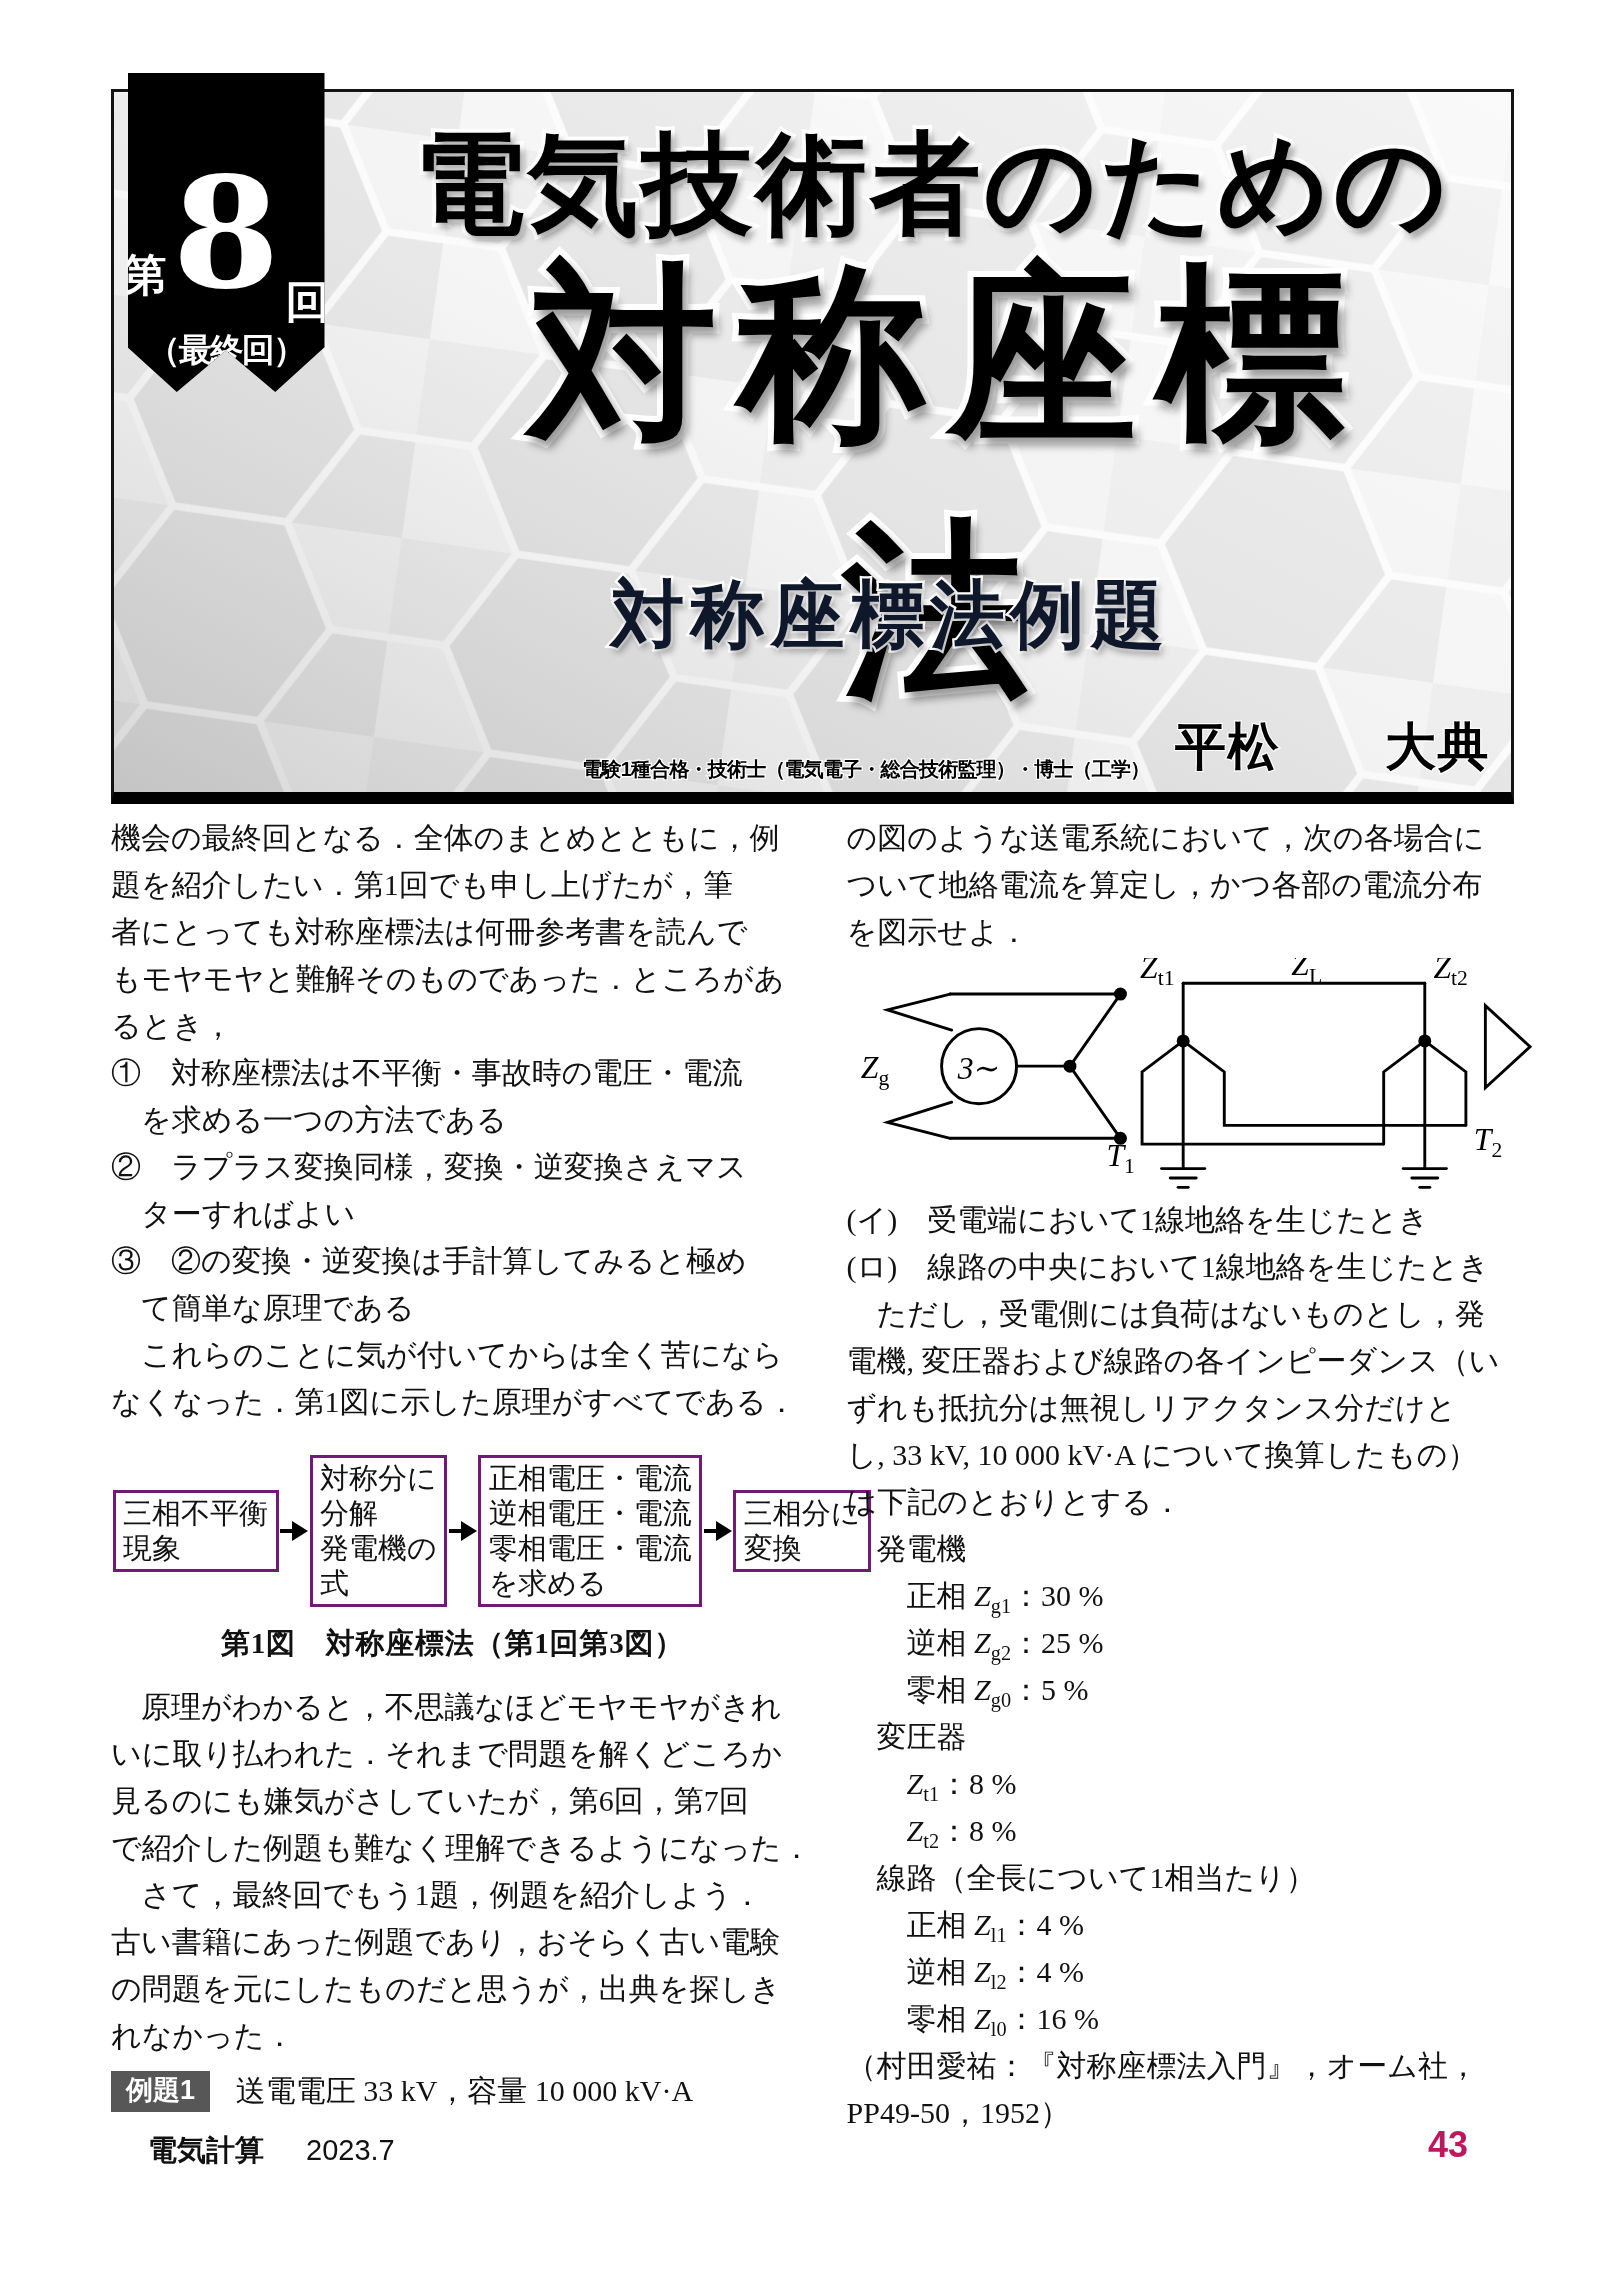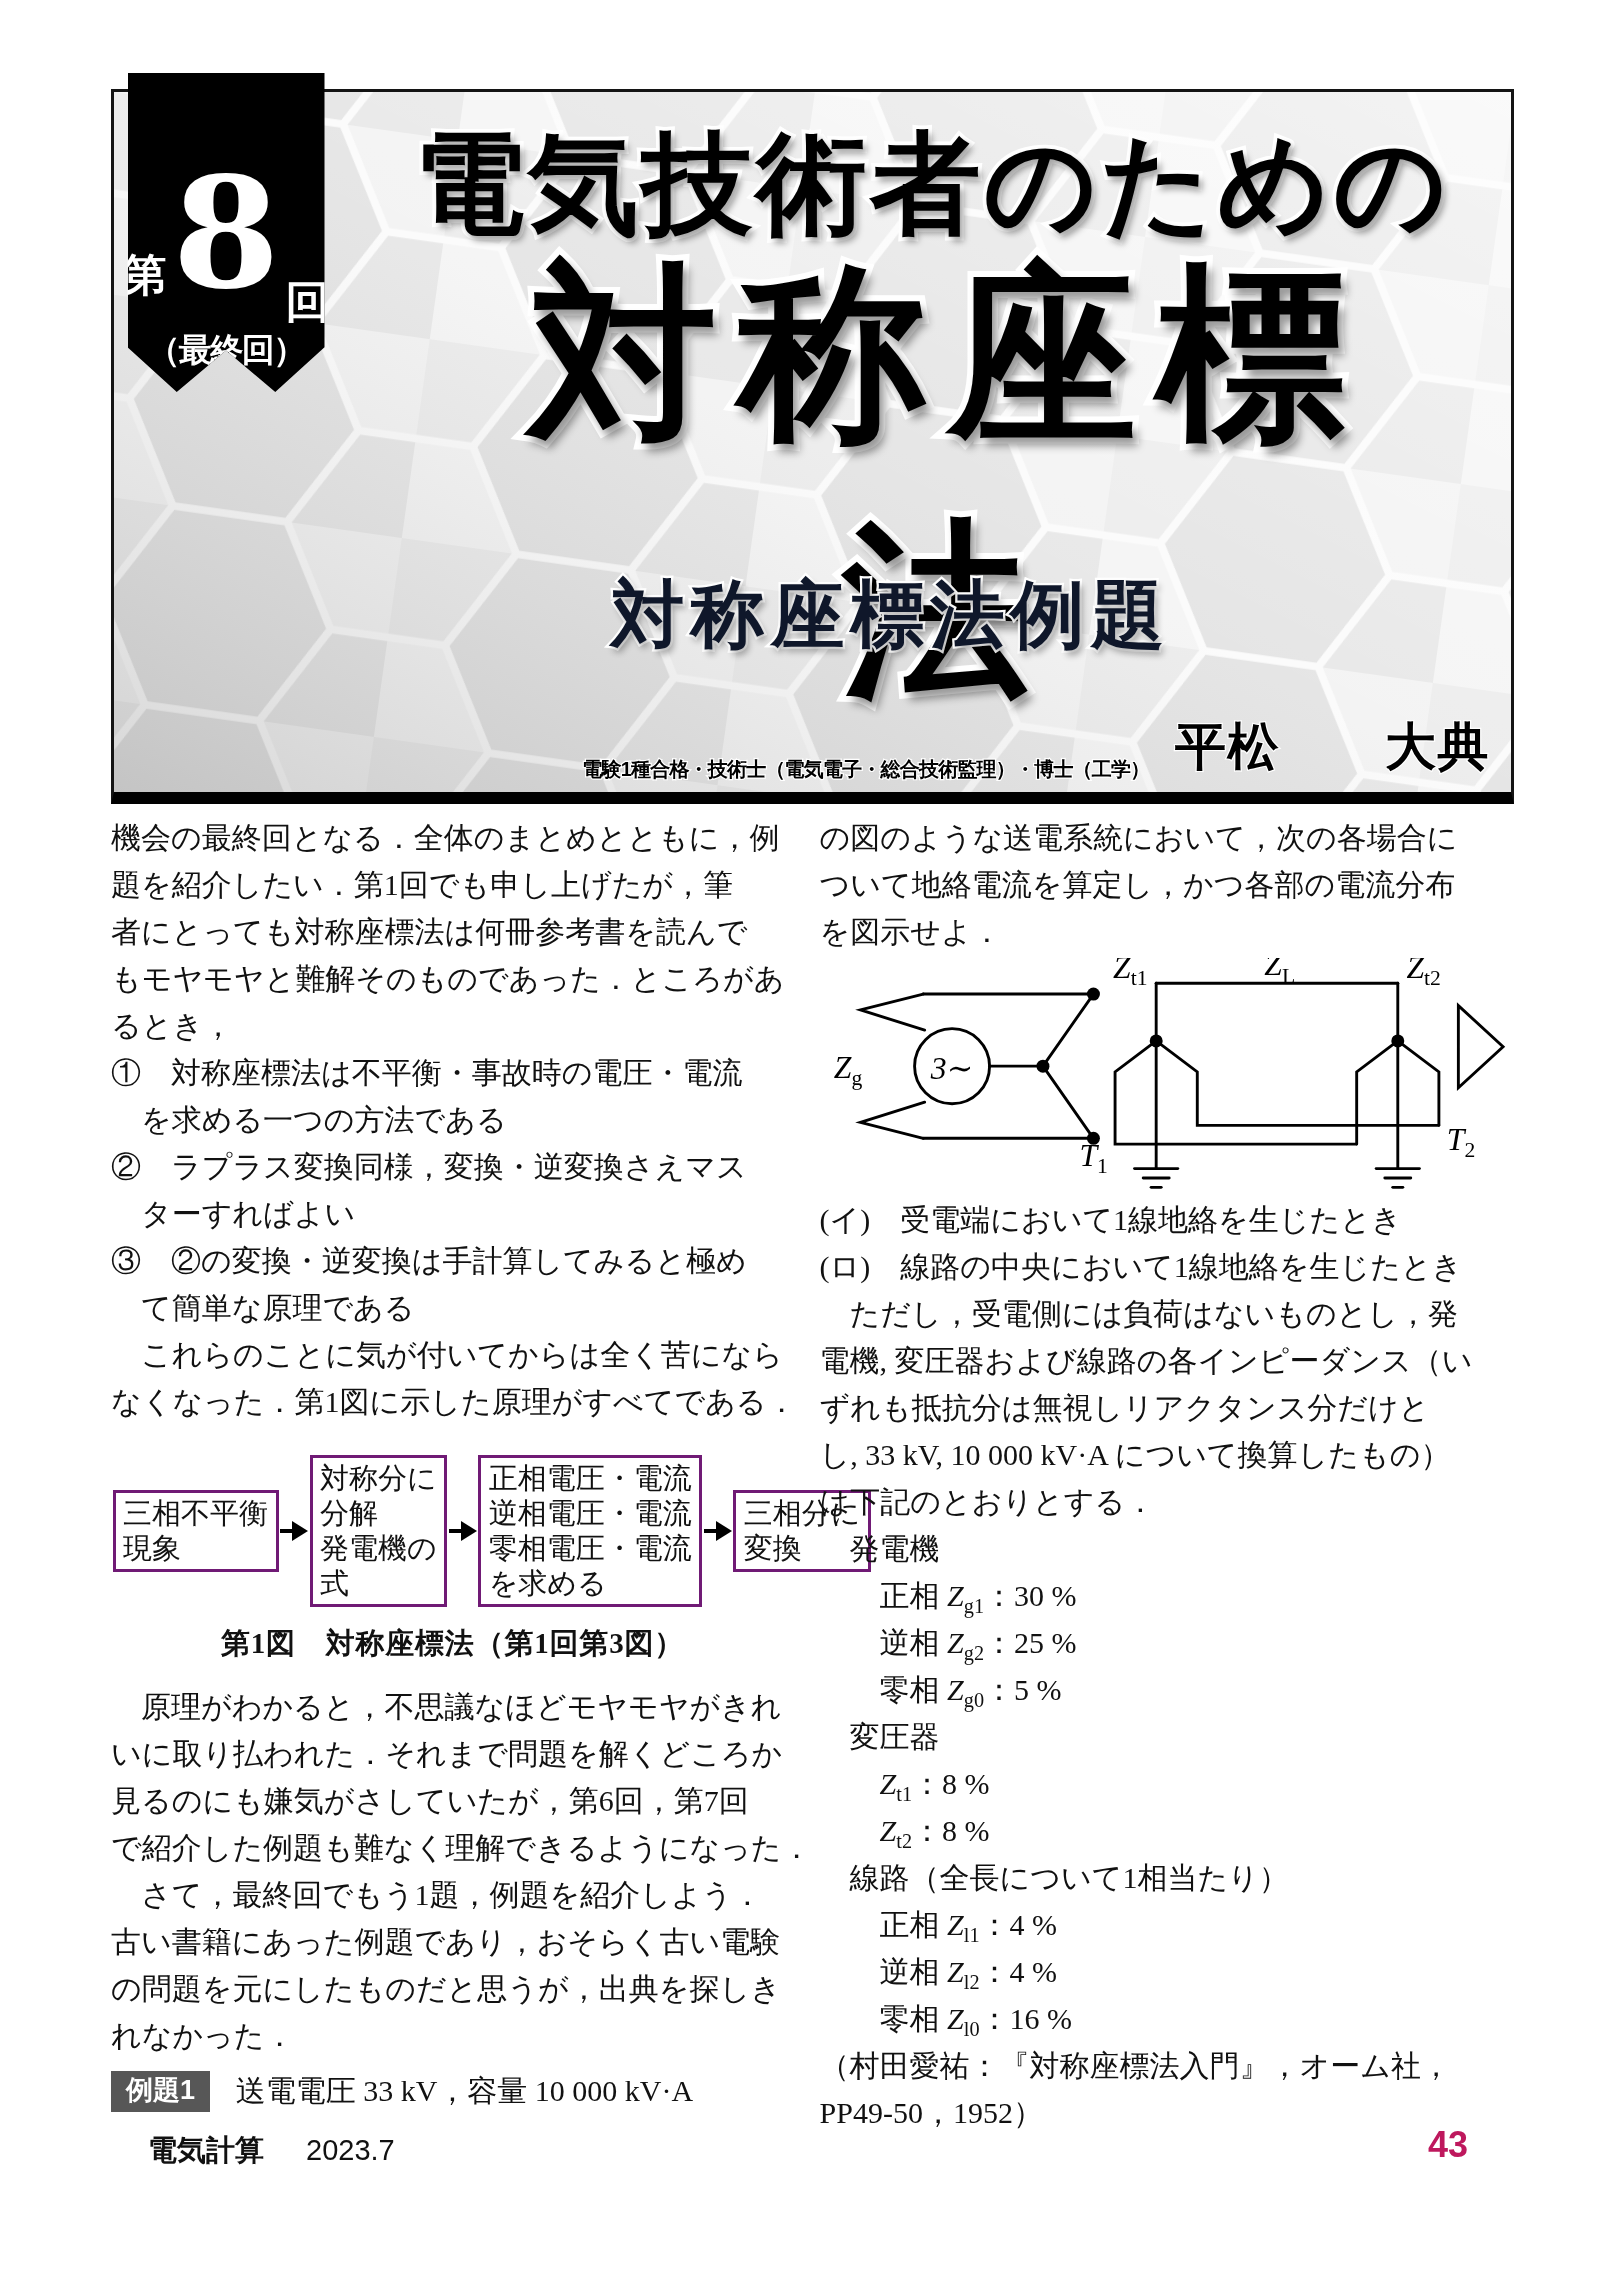--- a/index.html
+++ b/index.html
@@ -48,21 +48,21 @@
   }
   .author-lines { text-align:right; font-family:"Liberation Sans","DejaVu Sans",sans-serif; font-weight:700; color:#000;
     -webkit-text-stroke:2.3px #fff; paint-order:stroke fill; }
   .affiliation { font-size:35px; margin-bottom:3px; }
   .credentials { font-size:20px; letter-spacing:-0.8px; }
   .author-name { font-family:"Liberation Serif","DejaVu Serif",serif; font-weight:700; font-size:51px; letter-spacing:1.5px;
     color:#000; -webkit-text-stroke:2.3px #fff; paint-order:stroke fill; padding-bottom:1.5px; }
   
   .columns { position:absolute; left:111px; top:814px; width:1403px; display:flex; gap:25.6px; }
   .col-left { width:683px; }
-  .col-right { width:694px; }
+  .col-right { width:694px;margin-left:27px; }
   .bl { height:47px; line-height:47px; font-size:30px; white-space:nowrap; }
   
   .flowrow { display:flex; align-items:center; margin-top:30px; margin-left:1.5px; }
   .fbox { border:3px solid #701a75; padding:3px 7.5px; font-family:"Liberation Sans","DejaVu Sans",sans-serif; }
   .fbl { font-size:29px; line-height:35px; white-space:nowrap; }
   .farrow { display:flex; align-items:center; margin:0 1.5px; }
   .farrow .shaft { width:12px; height:3.8px; background:#000; }
   .farrow .head { width:0; height:0; border-left:16.6px solid #000; border-top:10.5px solid transparent; border-bottom:10.5px solid transparent; }
   .fig-caption { text-align:center; font-weight:700; font-size:29px; margin-top:16.6px; letter-spacing:0.8px; }
   .para2 { margin-top:19.6px; }

